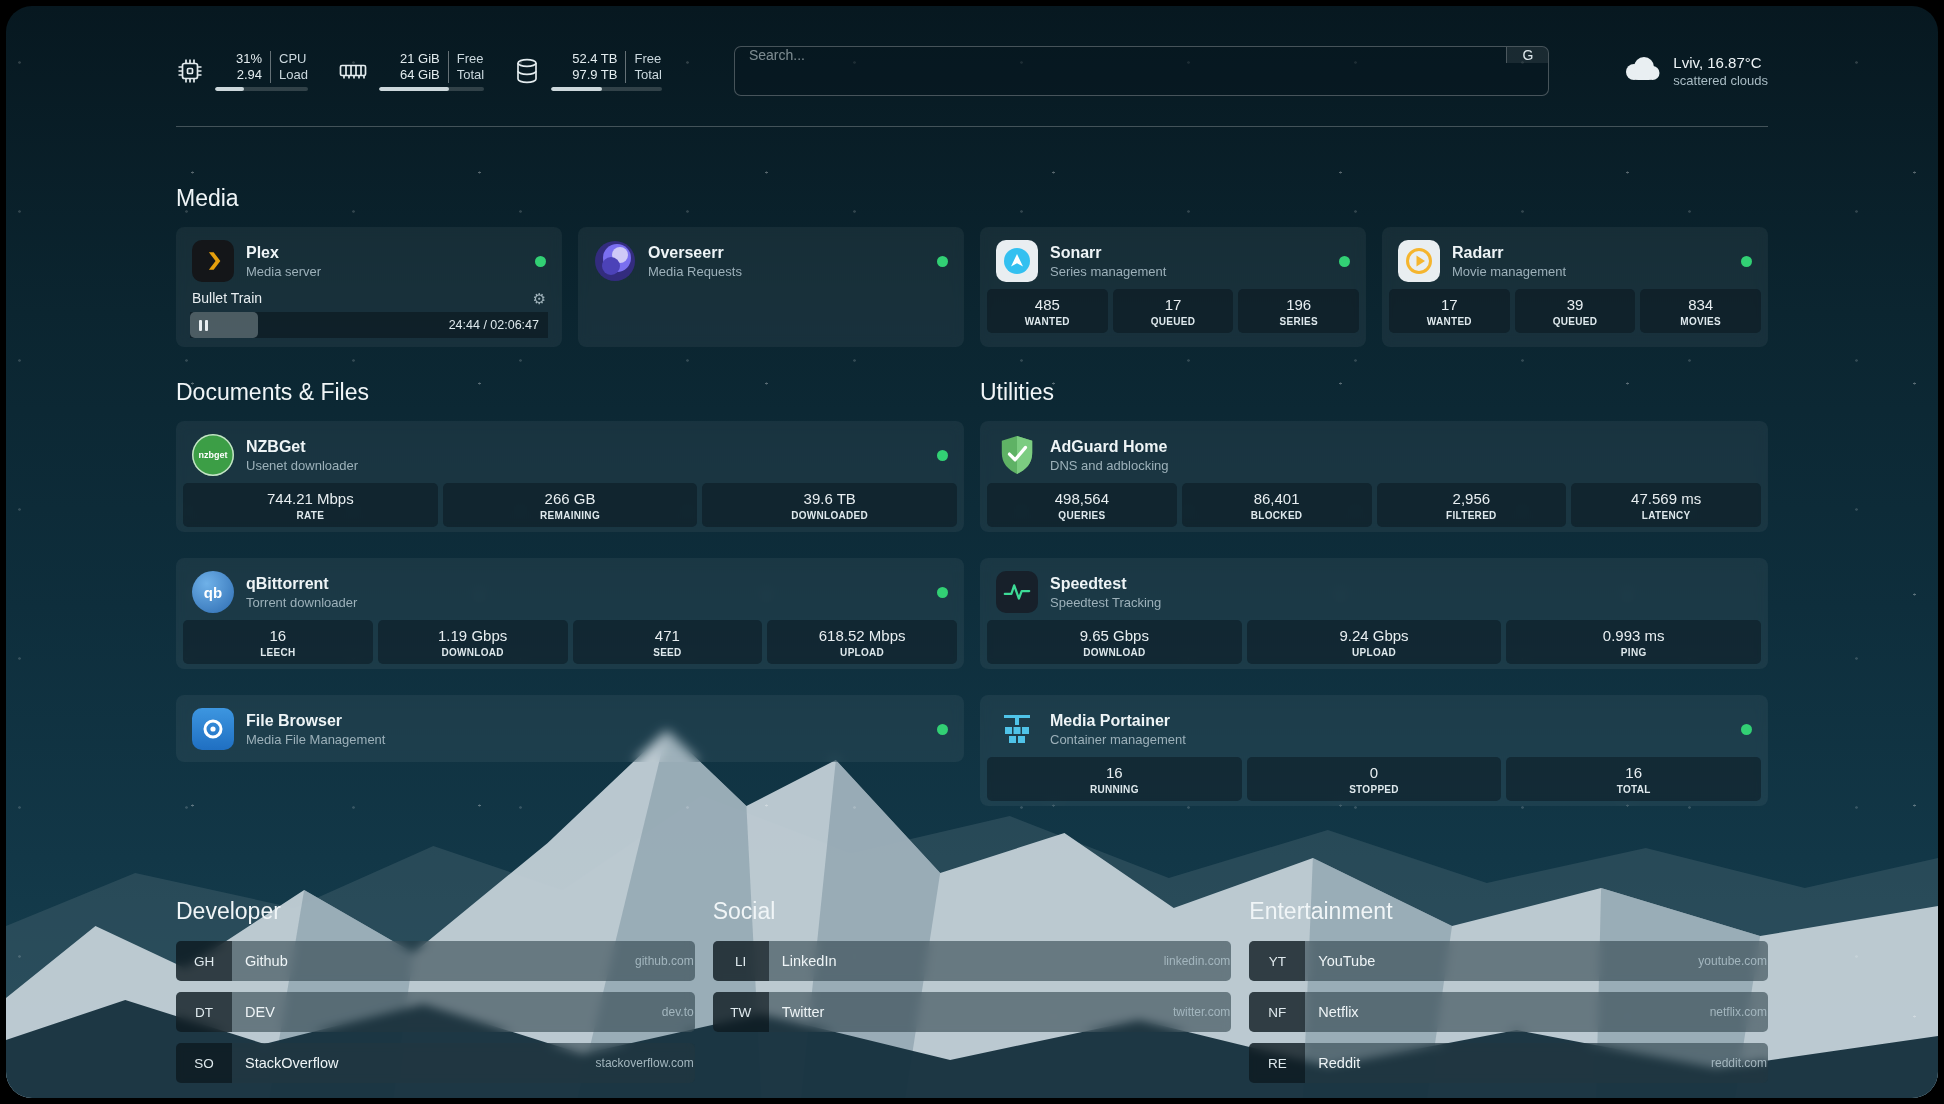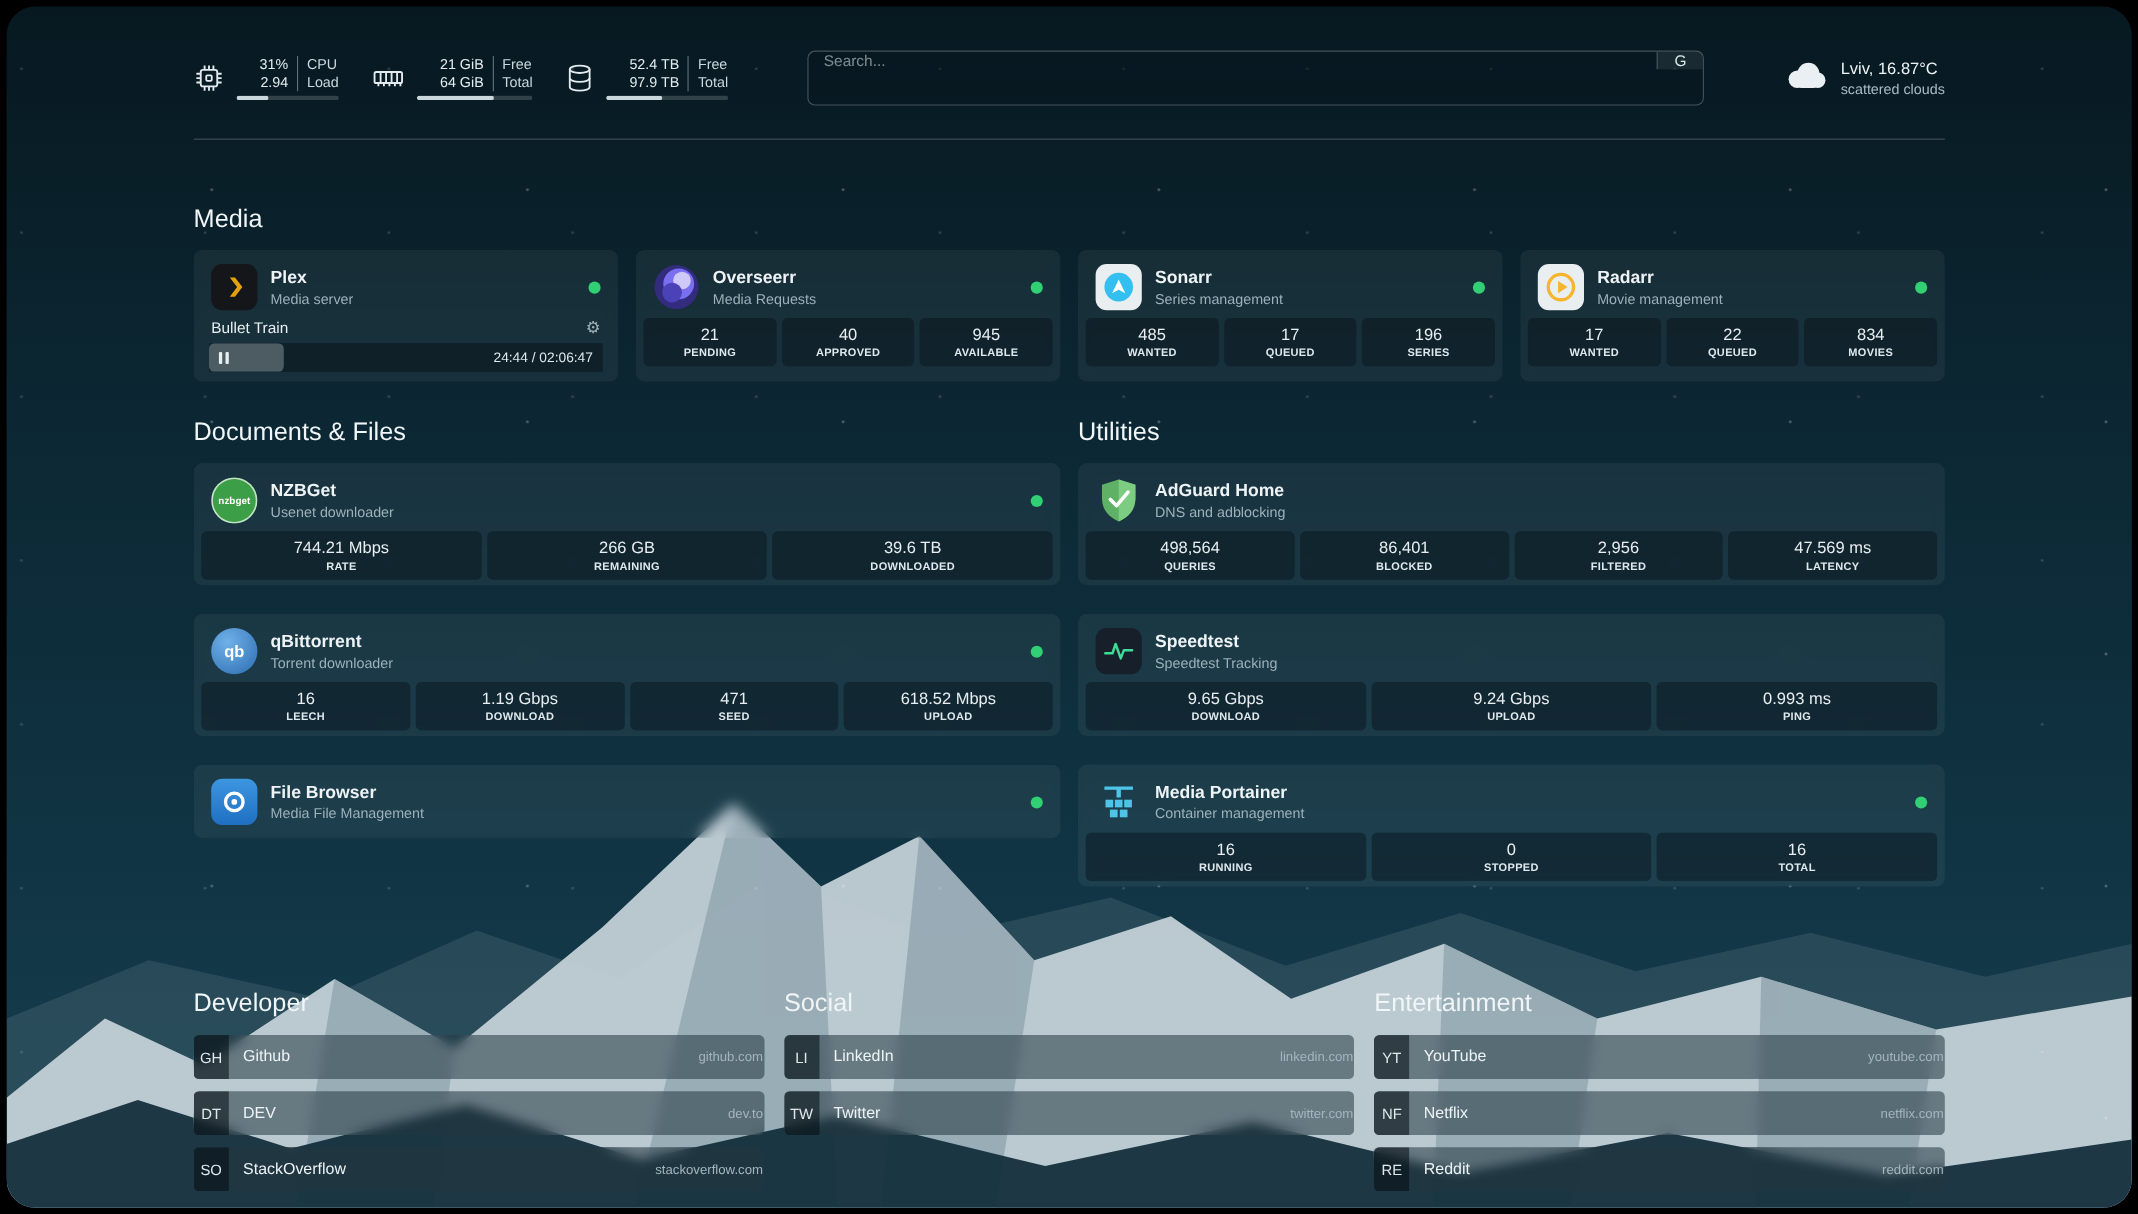--- a/index.html
+++ b/index.html
@@ -92,21 +92,21 @@
   .pause { display:flex; position:relative; z-index:1; cursor:pointer; }
   .pause i { display:inline-block; width:3px; height:11px; background:#e8eef1; border-radius:1px; margin-right:3px; }
   .ptime { margin-left:auto; position:relative; z-index:1; font-size:12.5px; color:#dfe9ed; }
 
   
   .grid3 { display:grid; grid-template-columns:repeat(3,1fr); gap:18px; margin-top:66px; }
   .bm-title { margin-bottom:16px; }
   .bm-item { display:flex; align-items:center; height:40px; margin-bottom:11px;
              background:rgba(34,54,64,.55); border-radius:5px; overflow:hidden; cursor:pointer;
              backdrop-filter:blur(5px); }
-  .bm-abbr { width:32px; height:100%; flex:0 0 auto; display:flex; align-items:center; justify-content:center;
+  .bm-abbr { width:56px; height:100%; flex:0 0 auto; display:flex; align-items:center; justify-content:center;
              background:rgba(4,13,18,.55); font-size:13.5px; color:#dfe9ed; }
   .bm-label { padding-left:13px; font-size:14.5px; color:#eef4f6; }
   .bm-url { margin-left:auto; padding-right:1px; font-size:12px; color:#a3b6be; }
 </style>
 </head>
 <body>
 
 <div class="frame">
 
   <svg class="mountains" viewBox="0 0 1944 430" preserveAspectRatio="none">
@@ -269,34 +269,20 @@
               <circle cx="26" cy="15" r="8" fill="#cfc9f7"></circle>
               <circle cx="17" cy="26" r="9" fill="#4c42b8"></circle>
             </svg>
           </span>
           <div class="titles">
             <div class="title">Overseerr</div>
             <div class="subtitle">Media Requests</div>
           </div>
           <span class="dot"></span>
         </div>
-        <div class="stats">
-          <div class="stat">
-            <div class="v">21</div>
-            <div class="l">PENDING</div>
-          </div>
-          <div class="stat">
-            <div class="v">40</div>
-            <div class="l">APPROVED</div>
-          </div>
-          <div class="stat">
-            <div class="v">945</div>
-            <div class="l">AVAILABLE</div>
-          </div>
-        </div>
       </div>
 
       <div class="card">
         <div class="card-head">
           <span class="app-icon ic-sonarr">
             <svg width="32" height="32" viewBox="0 0 32 32">
               <circle cx="16" cy="16" r="13" fill="#33c0f0"></circle>
               <path d="M10 21.5 16 9l6 12.5-6-3.2z" fill="#fff"></path>
             </svg>
           </span>
@@ -335,21 +321,21 @@
             <div class="subtitle">Movie management</div>
           </div>
           <span class="dot"></span>
         </div>
         <div class="stats">
           <div class="stat">
             <div class="v">17</div>
             <div class="l">WANTED</div>
           </div>
           <div class="stat">
-            <div class="v">22</div>
+            <div class="v">39</div>
             <div class="l">QUEUED</div>
           </div>
           <div class="stat">
             <div class="v">834</div>
             <div class="l">MOVIES</div>
           </div>
         </div>
       </div>
     </div>
 

